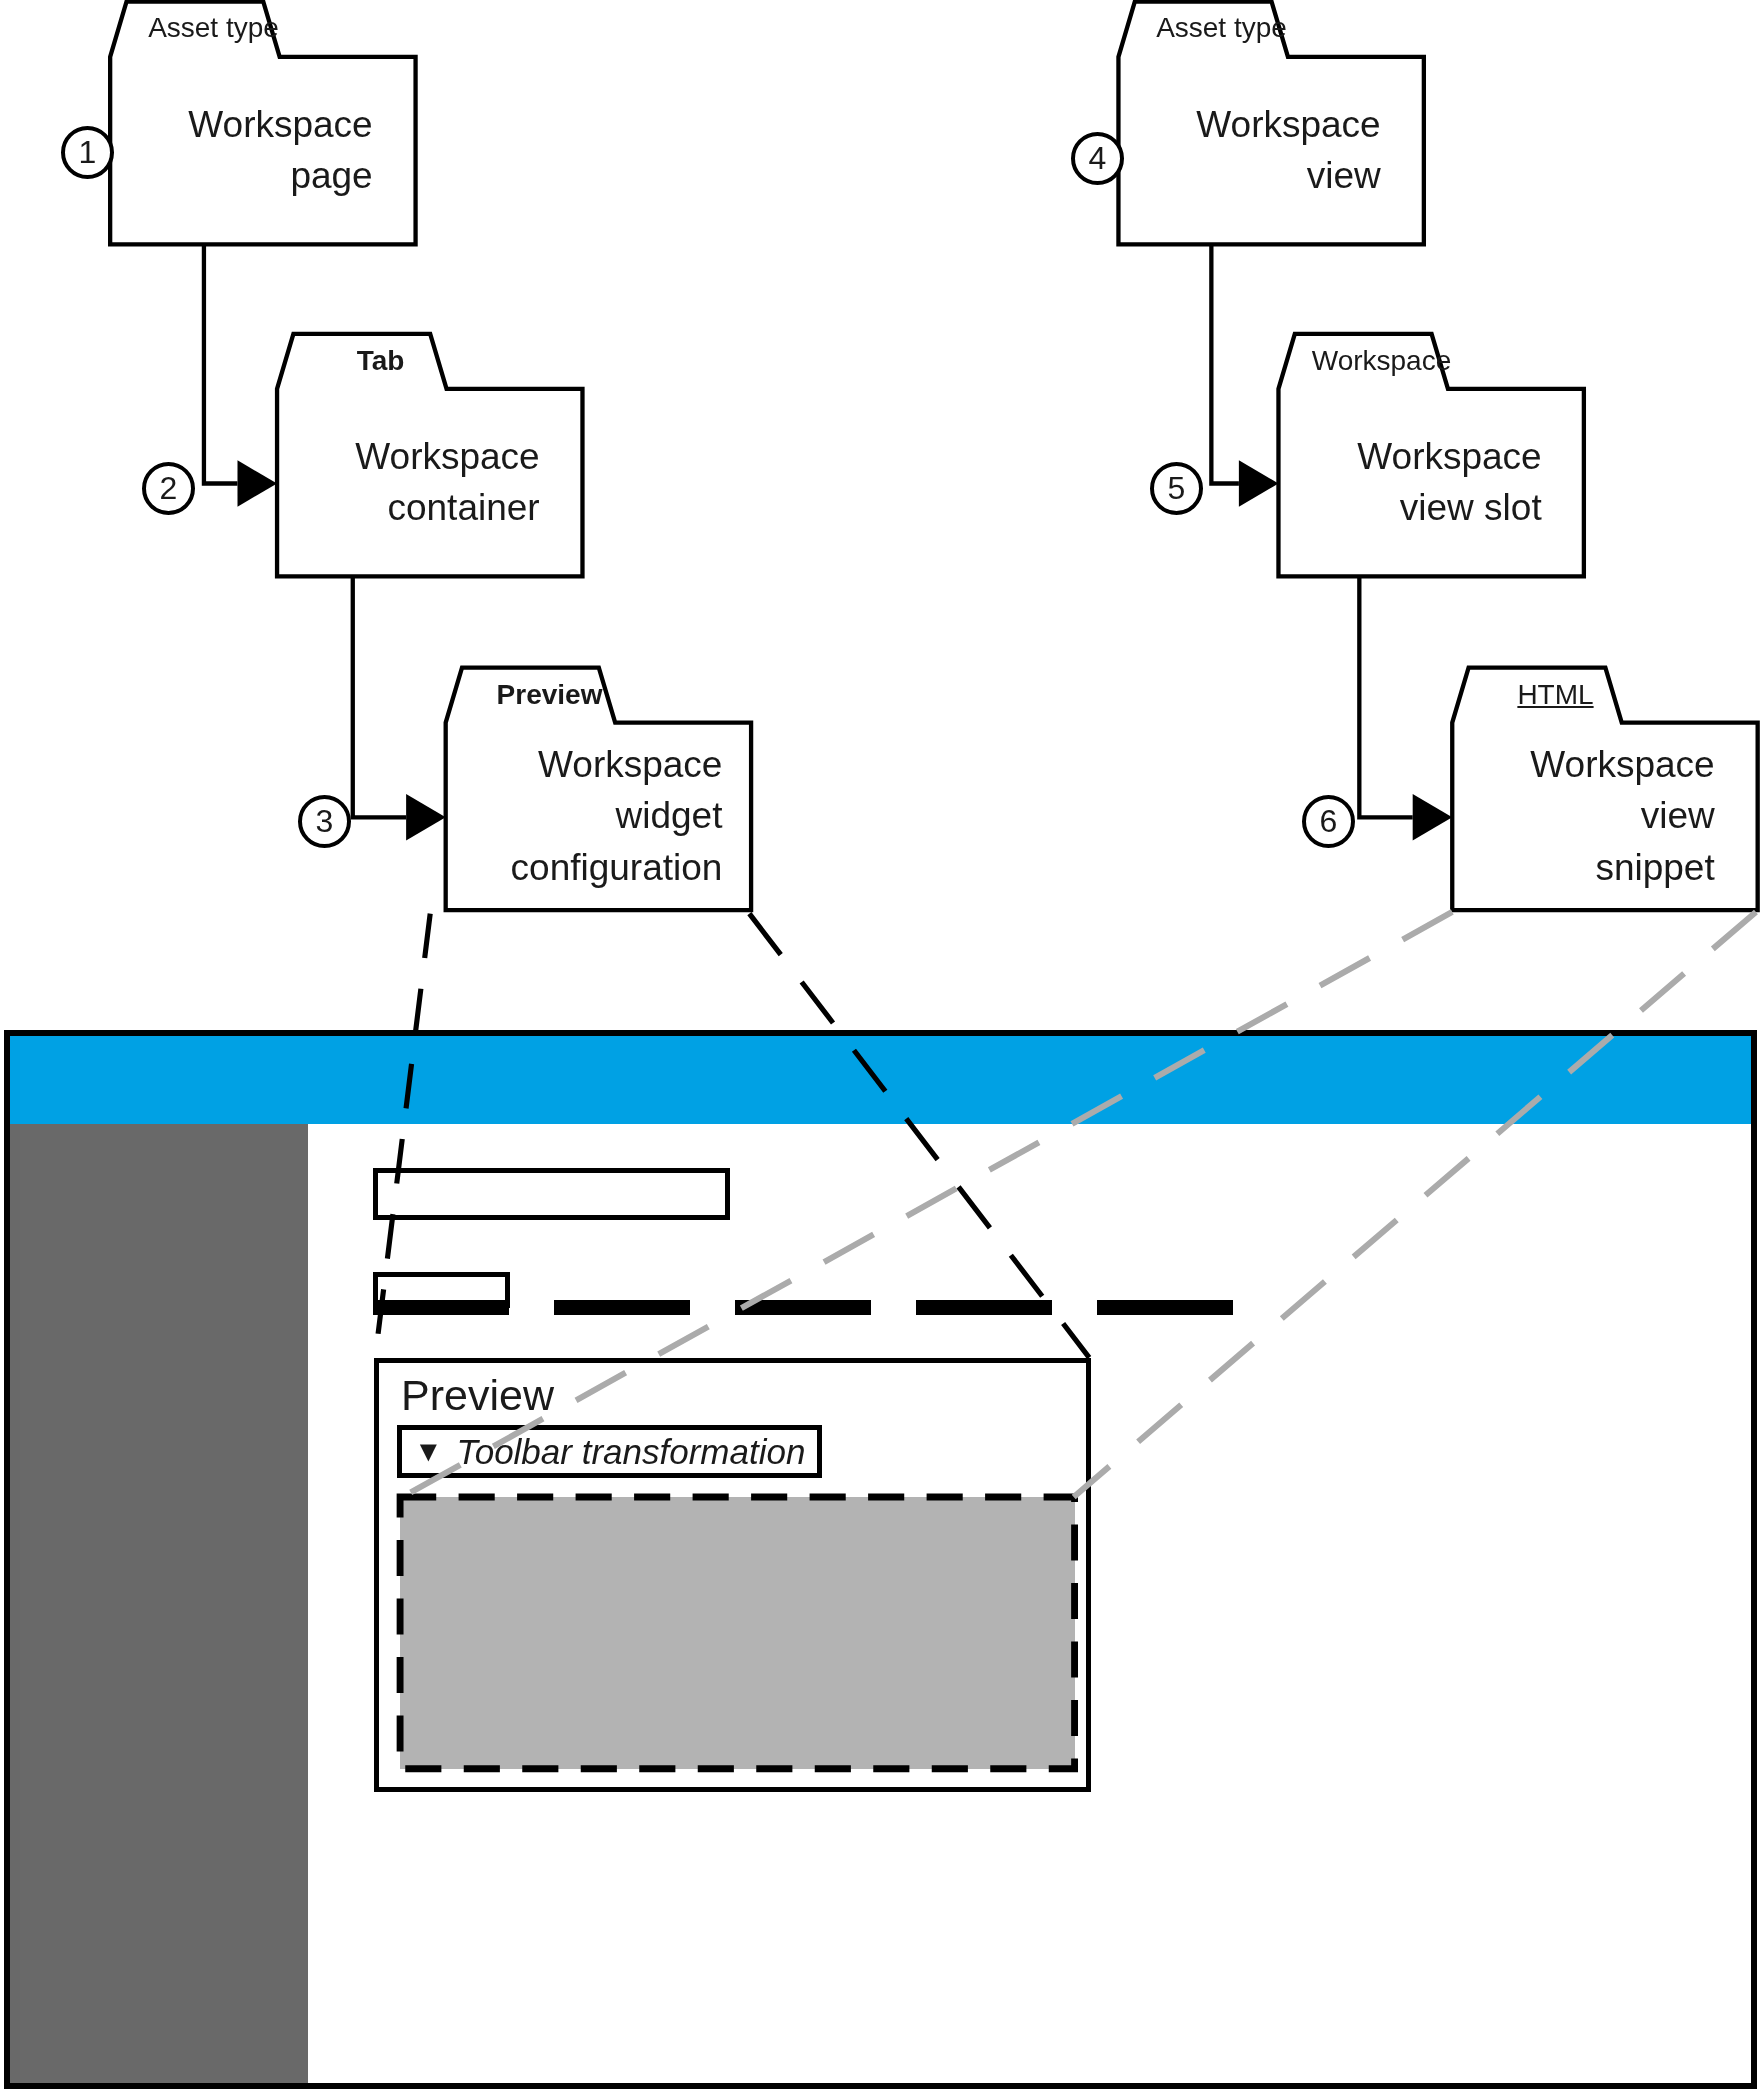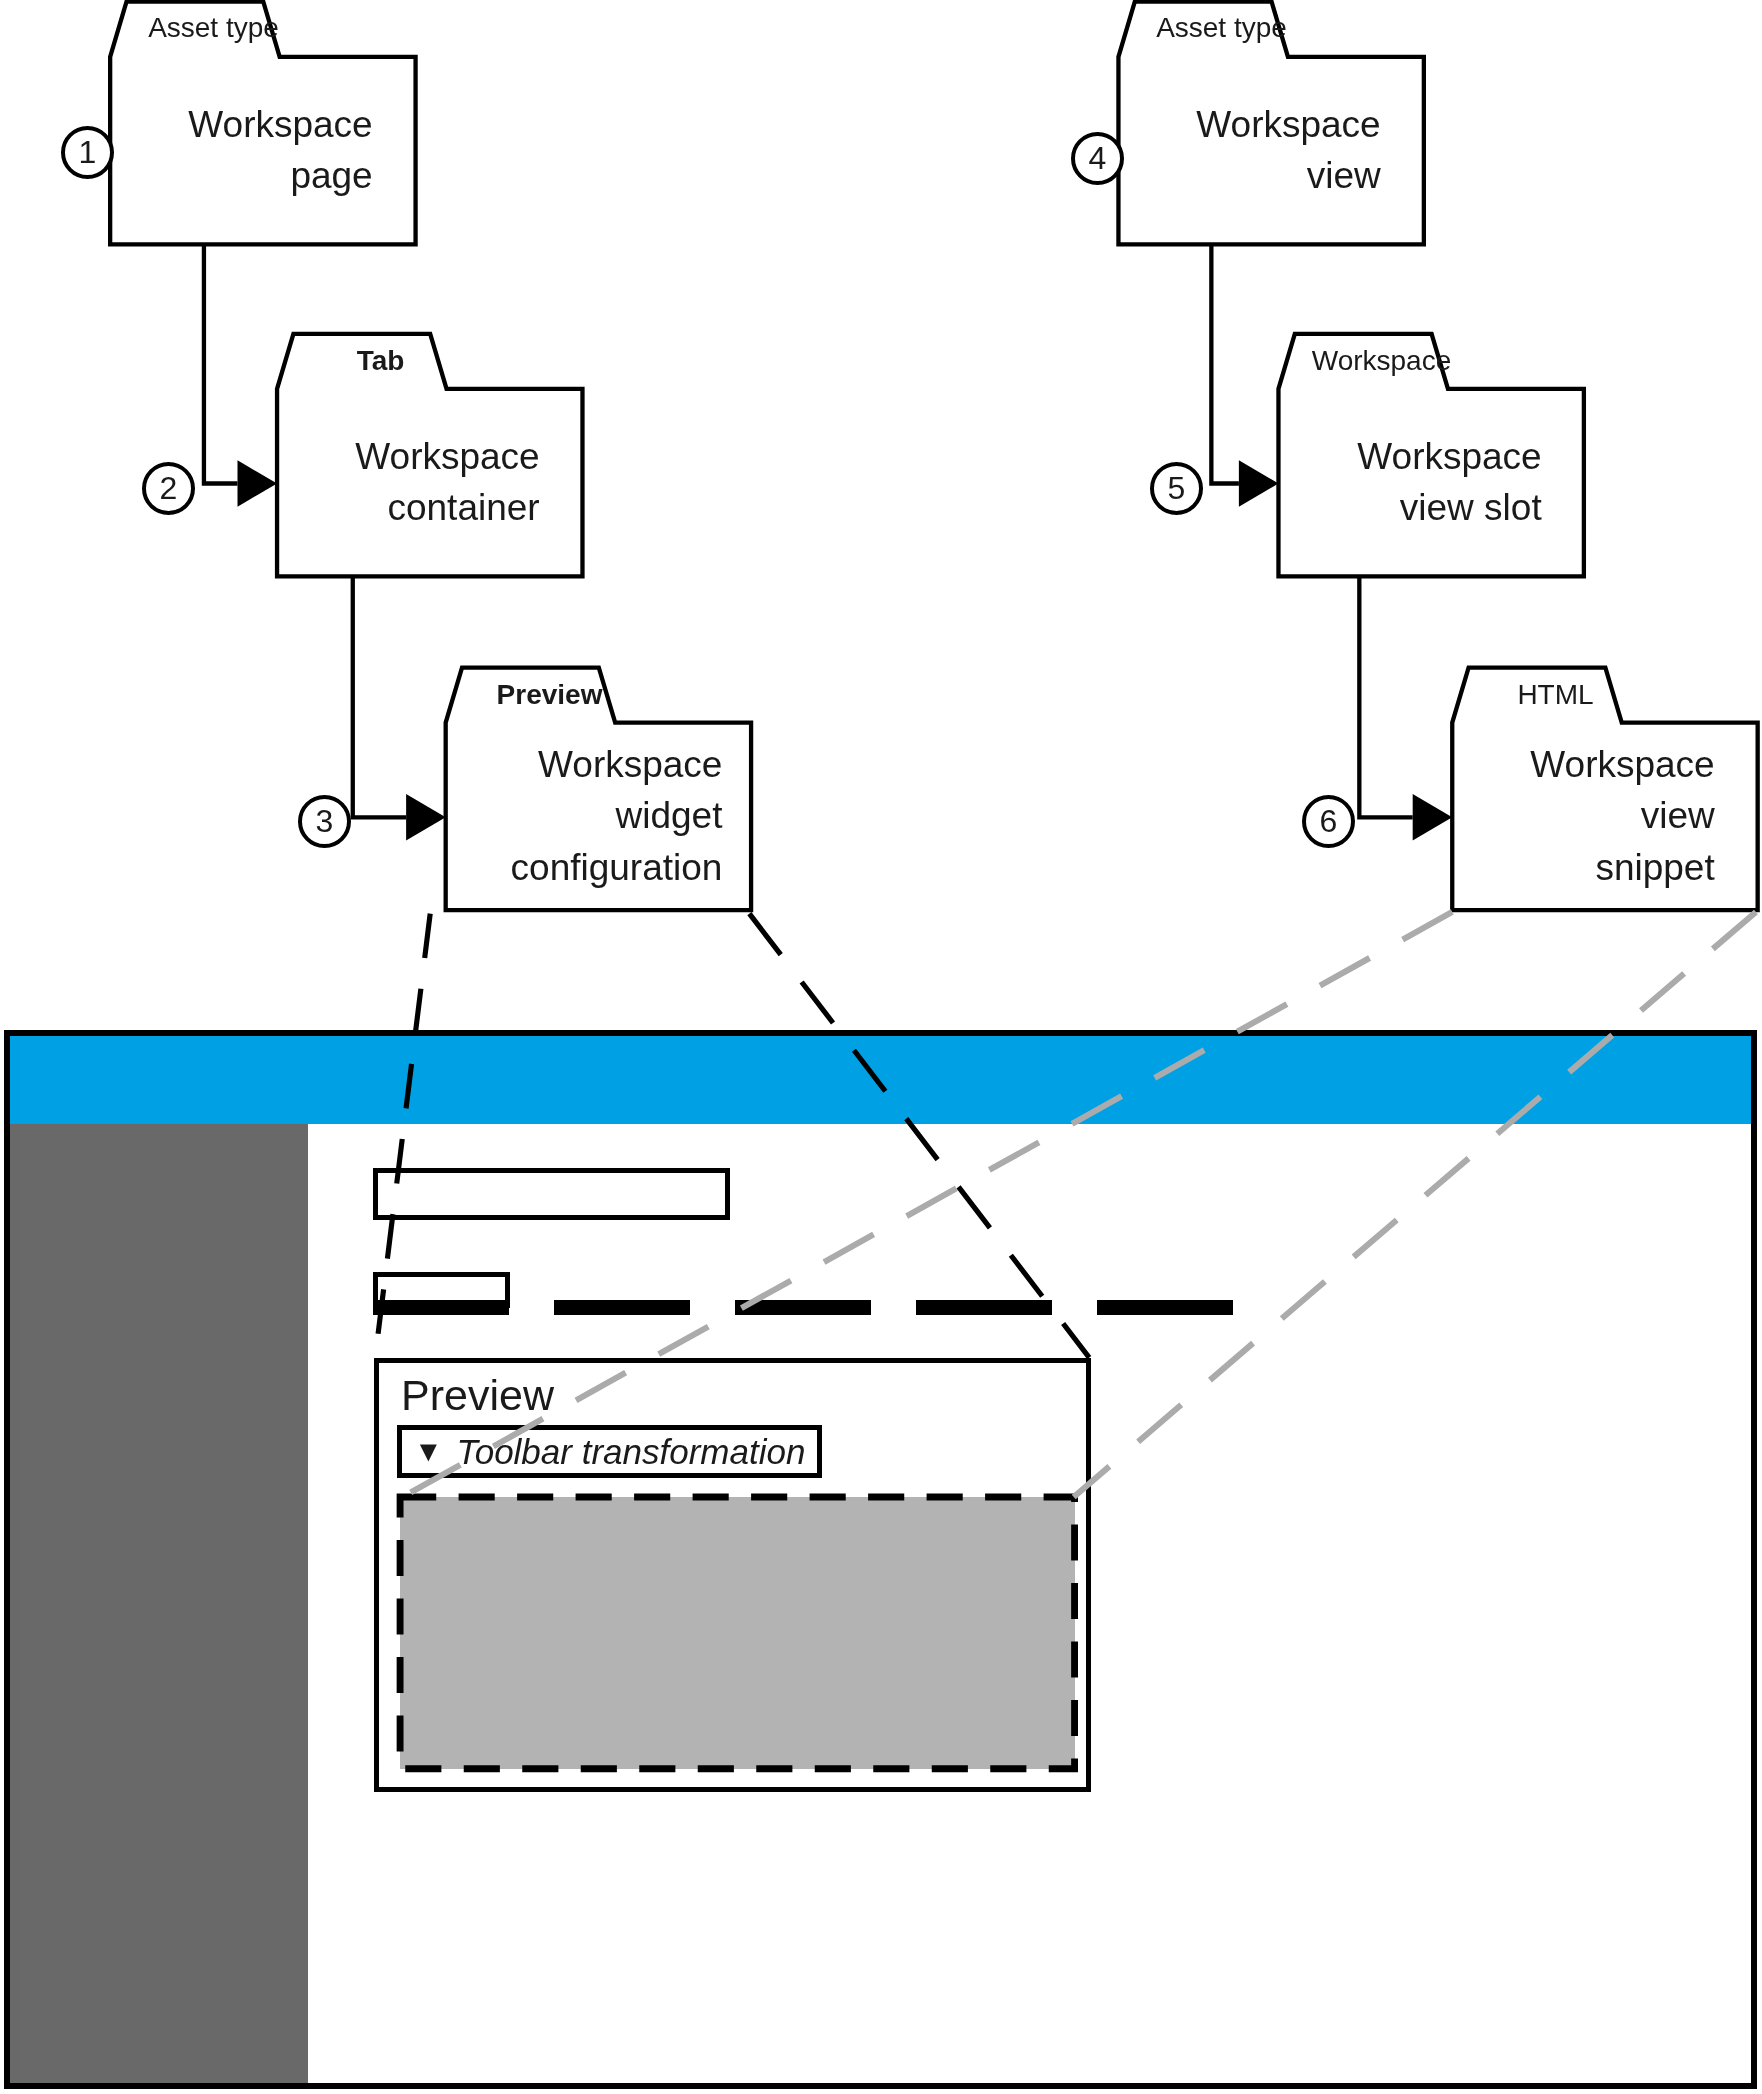--- a/index.html
+++ b/index.html
@@ -114,21 +114,21 @@
 configuration</div>
 
   <div class="tab-label" style="left:1125px;top:6.9px;">Asset type</div>
   <div class="body-label" style="left:1118px;top:57px;">Workspace
 view</div>
 
   <div class="tab-label" style="left:1285px;top:339px;">Workspace</div>
   <div class="body-label" style="left:1279px;top:389px;">Workspace
 view slot</div>
 
-  <div class="tab-label" style="left:1459px;top:673px;">HTML</div>
+  <div class="tab-label" style="left:1459px;top:673px;text-decoration:underline;">HTML</div>
   <div class="body-label" style="left:1452px;top:723px;">Workspace
 view
 snippet</div>
 
   <div class="step-circle" style="left:43px;top:126px;">1</div>
   <div class="step-circle" style="left:124px;top:462px;">2</div>
   <div class="step-circle" style="left:280px;top:795px;">3</div>
   <div class="step-circle" style="left:1053px;top:132px;">4</div>
   <div class="step-circle" style="left:1132px;top:462px;">5</div>
   <div class="step-circle" style="left:1284px;top:795px;">6</div>

